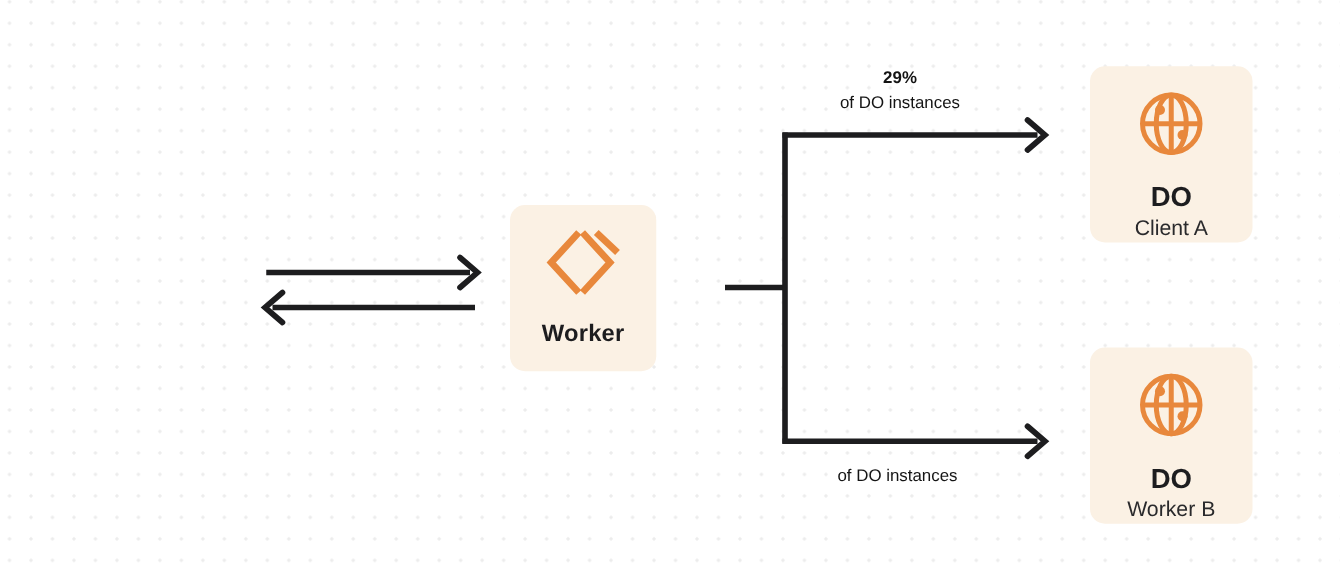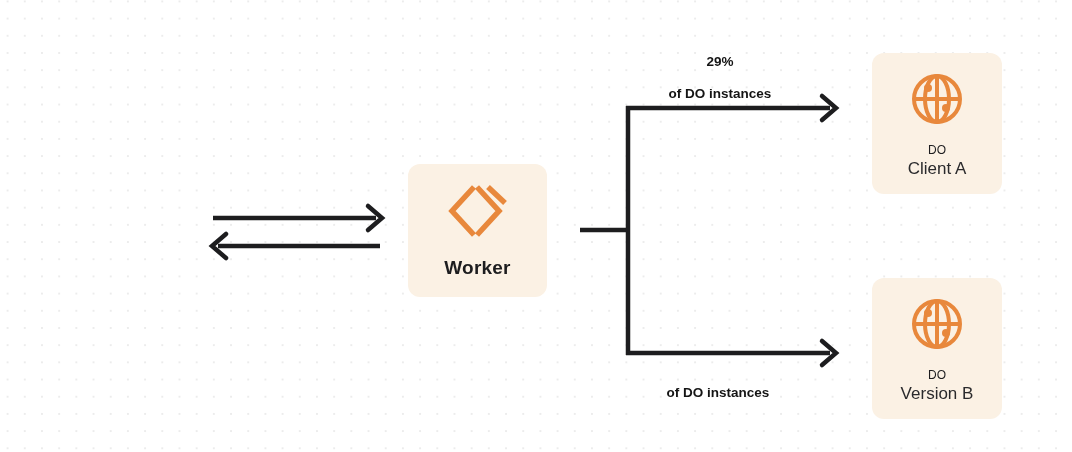--- a/index.html
+++ b/index.html
@@ -55,21 +55,21 @@
     font-size: 19px;
     font-weight: bold;
     color: #1d1d1f;
     letter-spacing: 0.2px;
   }
 
   
   #node-worker {
     left: 408px;
     top: 164px;
-    width: 139px;
+    width: 117px;
     height: 133px;
     background-color: #fbf1e4;
   }
   #node-worker .node-icon {
     margin-bottom: 14px;
   }
   #node-worker .node-title {
     font-size: 19px;
     font-weight: bold;
     color: #1d1d1f;
@@ -85,22 +85,22 @@
     justify-content: flex-start;
     padding-top: 18px;
   }
   #node-do-a { top: 53px; }
   #node-do-b { top: 278px; }
 
   .do-node .node-icon {
     margin-bottom: 12px;
   }
   .do-node .node-title {
-    font-size: 12px;
-    font-weight: normal;
+    font-size: 22px;
+    font-weight: bold;
     color: #1d1d1f;
     line-height: 1.25;
   }
   .do-node .node-subtitle {
     font-size: 17px;
     font-weight: normal;
     color: #2a2a2c;
     line-height: 1.3;
   }
 
@@ -112,22 +112,21 @@
     font-size: 13.5px;
     line-height: 1.45;
     white-space: nowrap;
   }
   .edge-label .pct {
     display: block;
     font-weight: bold;
   }
   .edge-label .sub {
     display: block;
-    font-weight: bold;
-    margin-top: 12px;
+    font-weight: normal;
   }
   #label-top {
     left: 630px;
     top: 52px;
     width: 180px;
   }
   #label-bottom {
     left: 628px;
     top: 371px;
     width: 180px;
@@ -208,21 +207,21 @@
           <circle cx="28" cy="28" r="23"></circle>
           <line x1="28" y1="5" x2="28" y2="51"></line>
           <line x1="5" y1="28" x2="51" y2="28"></line>
           <ellipse cx="28" cy="28" rx="12" ry="23"></ellipse>
         </g>
         <circle cx="19" cy="17" r="4" fill="#e8883c"></circle>
         <circle cx="37" cy="37" r="4" fill="#e8883c"></circle>
       </svg>
     </span>
     <span class="node-title">DO</span>
-    <span class="node-subtitle">Version B</span>
+    <span class="node-subtitle">Worker B</span>
   </div>
 
   <div class="edge-label" id="label-top">
     <span class="pct">29%</span>
     <span class="sub">of DO instances</span>
   </div>
 
   <div class="edge-label" id="label-bottom">
     <span class="sub">of DO instances</span>
   </div>

